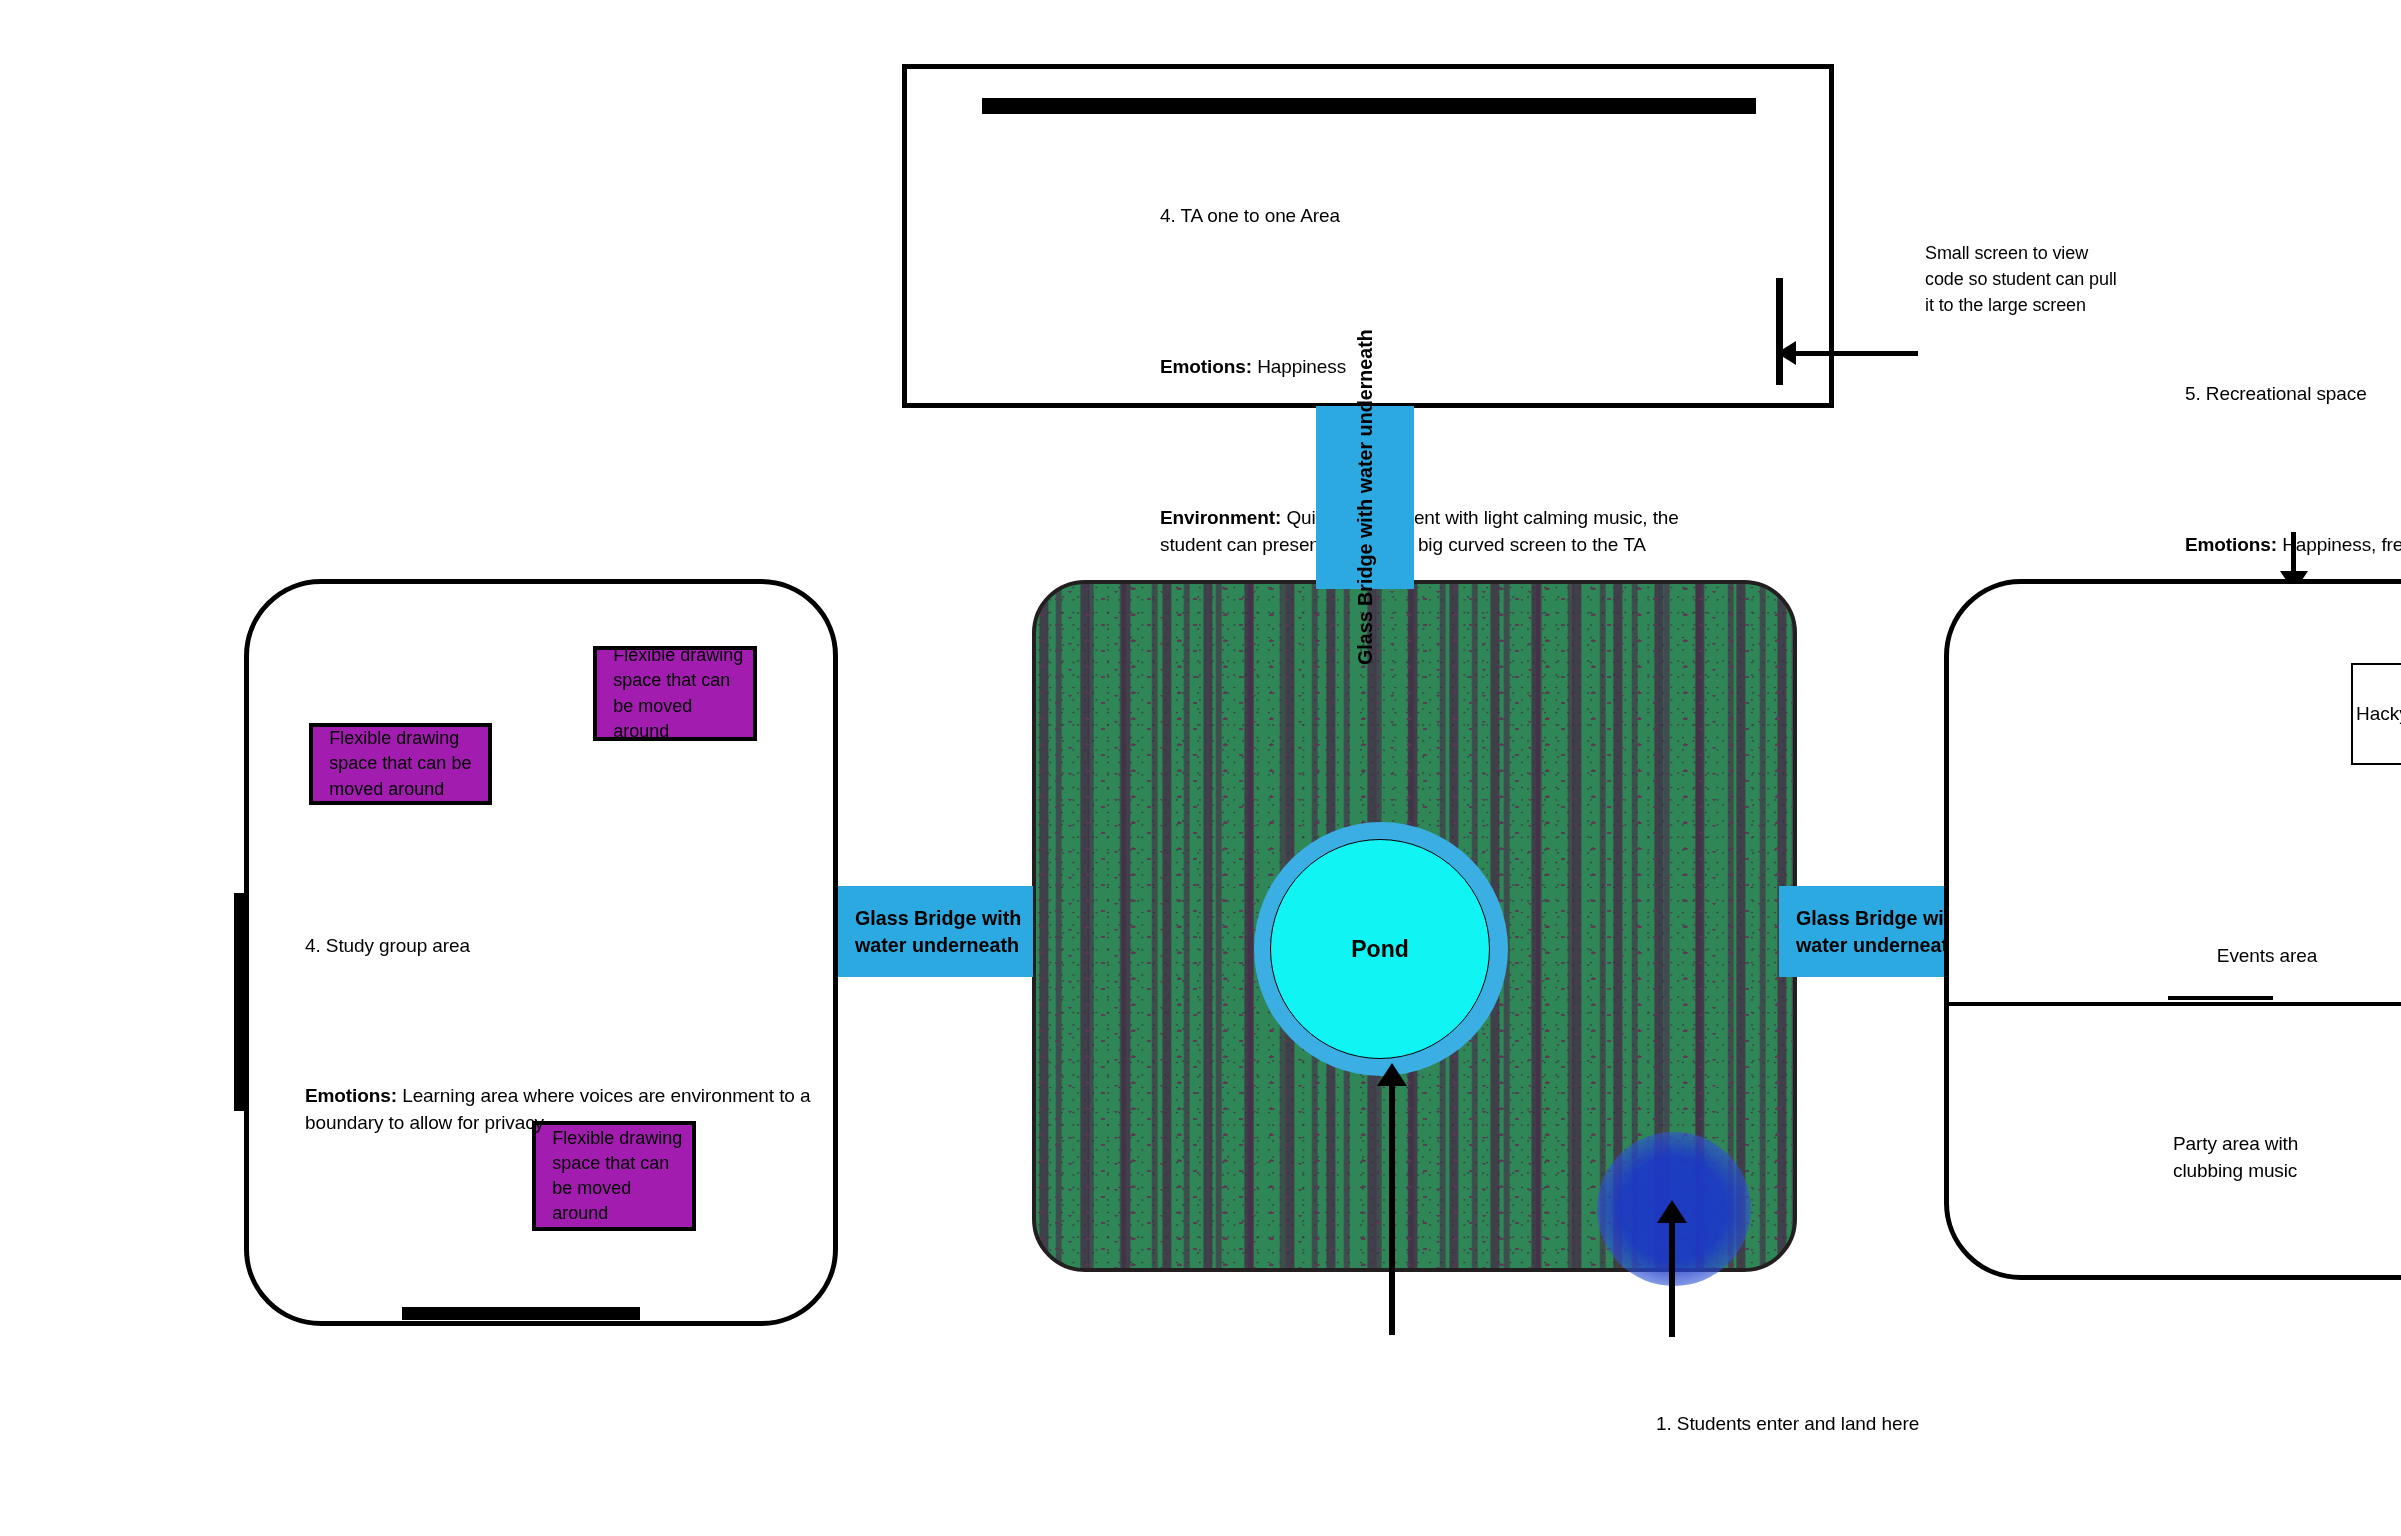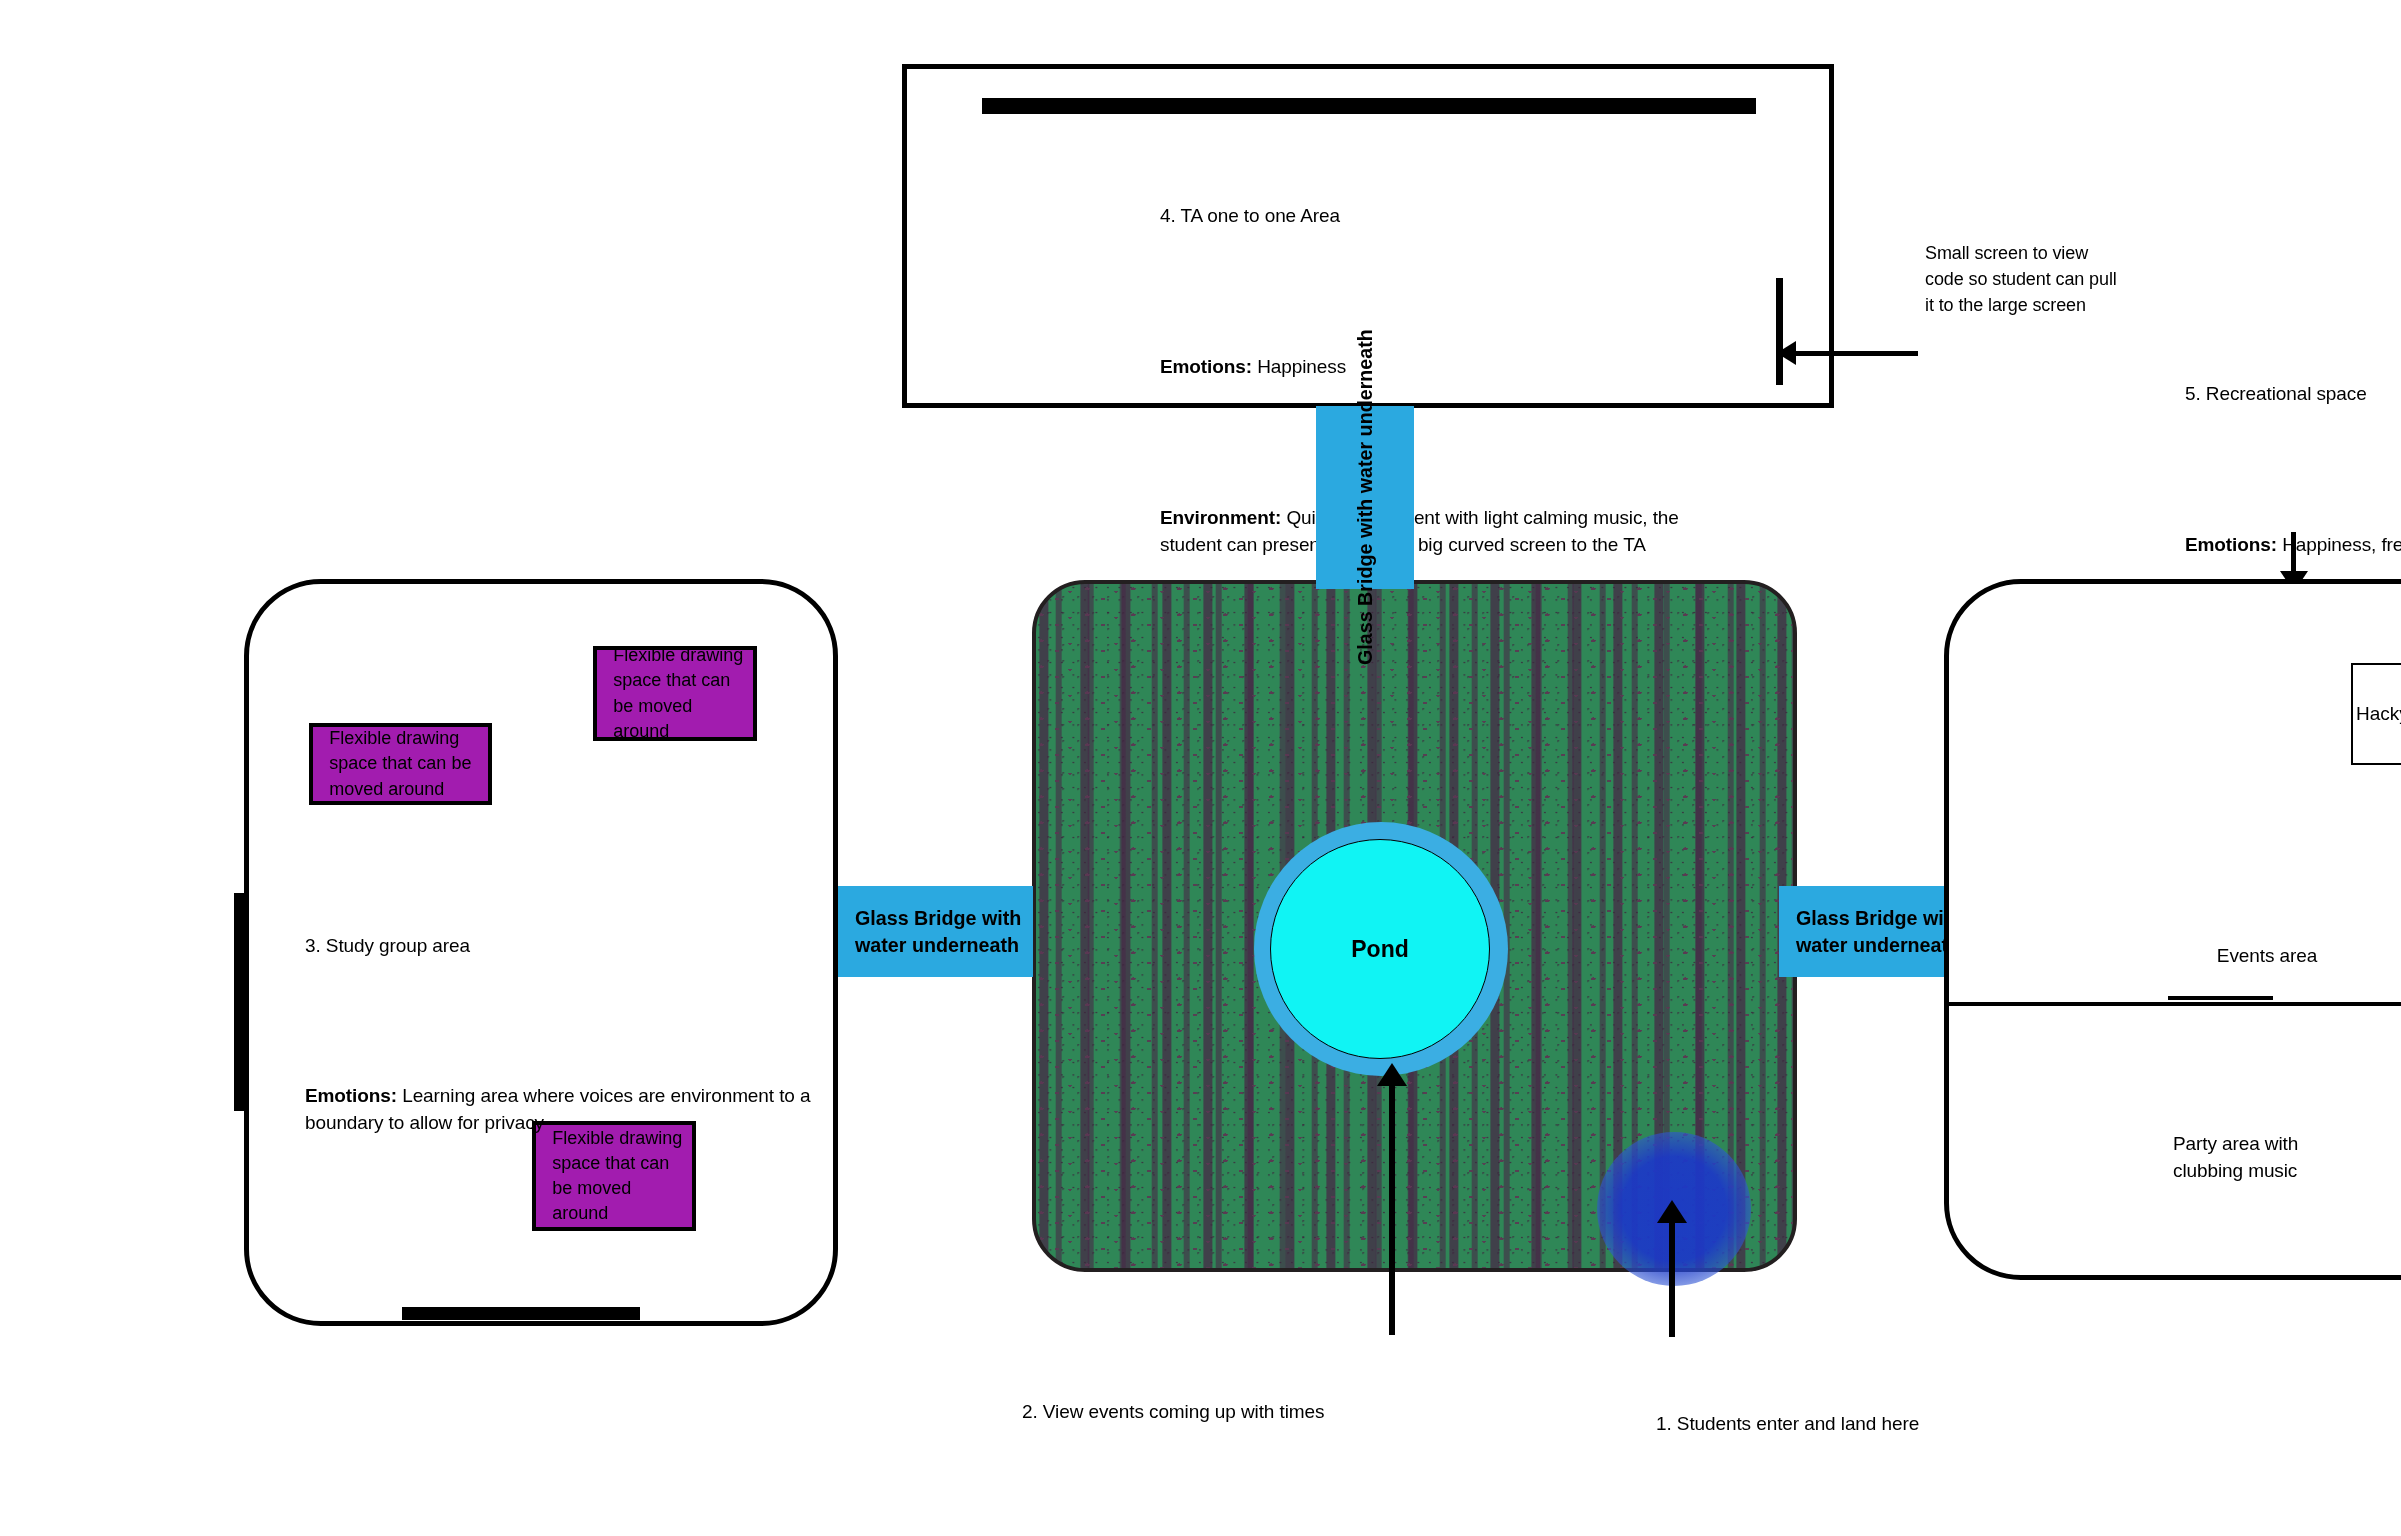--- a/index.html
+++ b/index.html
@@ -287,21 +287,21 @@
   <div class="abs flex-box" id="flex-box-2">Flexible
 drawing space
 that can be
 moved around</div>
   <div class="abs flex-box" id="flex-box-3">Flexible
 drawing space
 that can be
 moved around</div>
 
   <div class="txt" id="study-text">
-    <div>3. Study group area</div>
+    <div>4. Study group area</div>
     <div style="height:15.4px"></div>
     <div><b>Emotions:</b><span> Learning area where voices are environment to a boundary to allow for privacy</span></div>
     <div style="height:15.4px"></div>
   </div>
 
   <div class="abs" id="grass">
     <div id="grass-tufts"></div>
   </div>
   <div class="abs" id="pond-ring"></div>
   <div class="abs" id="pond">Pond</div>
@@ -325,21 +325,20 @@
   <div class="abs room" id="rec-room"></div>
   <div class="abs" id="rec-divider-main"></div>
   <div class="abs" id="rec-divider-step"></div>
   <div class="abs" id="hacky-box">Hacky sack</div>
 
   <div class="txt" id="events-label">Events area</div>
   <div class="txt" id="party-label">Party area with
 clubbing music</div>
 
   <div class="txt" id="bottom-text-2">
-    <div>2. View events coming up with times</div>
     <div style="height:17.3px"></div>
     
     
     
   </div>
 
   <div class="txt" id="bottom-text-1">
     <div>1. Students enter and land here</div>
     <div style="height:17.3px"></div>
     

